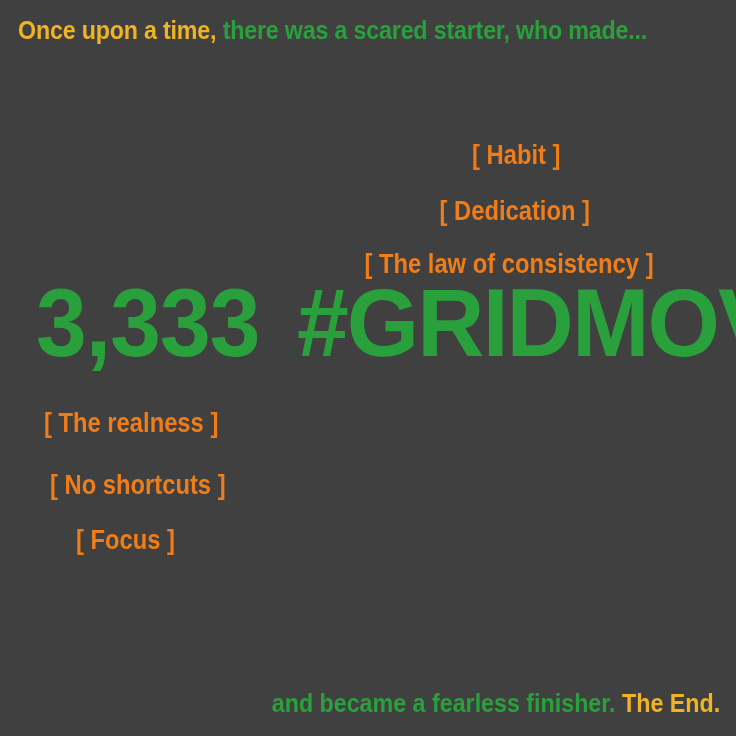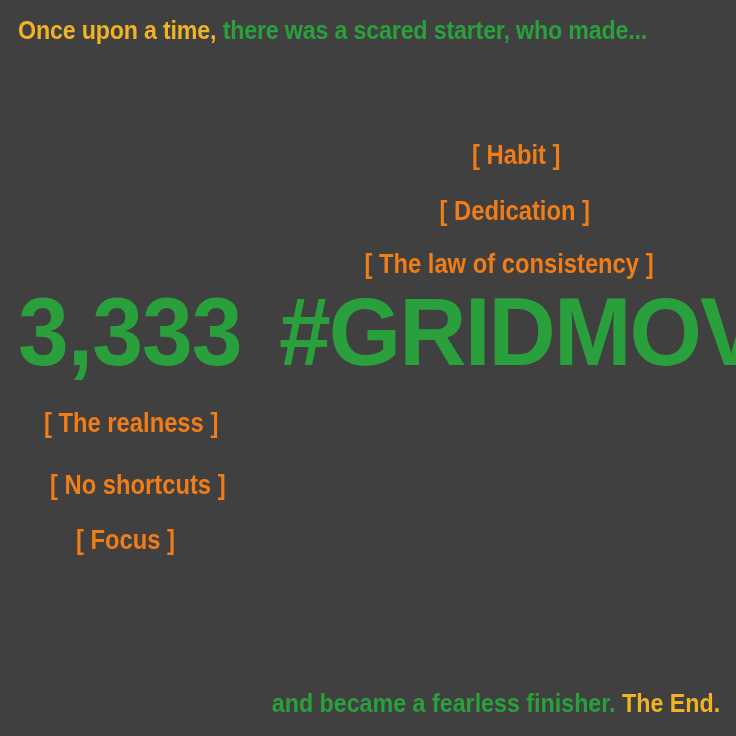--- a/index.html
+++ b/index.html
@@ -58,27 +58,27 @@
   #tag-dedication   { right: 146px; top: 196px; }
   #tag-consistency  { right: 82px;  top: 249px; }
 
   #tag-realness     { left: 44px;  top: 408px; }
   #tag-noshortcuts  { left: 50px;  top: 470px; }
   #tag-focus        { left: 76px;  top: 525px; }
 
   
   .big-row {
     position: absolute;
-    top: 284px;
+    top: 275px;
     left: 0;
     width: 736px;
     display: flex;
     align-items: baseline;
     justify-content: flex-start;
-    padding-left: 18px;
+    padding-left: 36px;
     box-sizing: border-box;
   }
   .big-number {
     color: #2aa03c;
     font-size: 96px;
     font-weight: bold;
     line-height: 1;
     letter-spacing: -1px;
     font-stretch: condensed;
     transform: scaleX(0.95);

